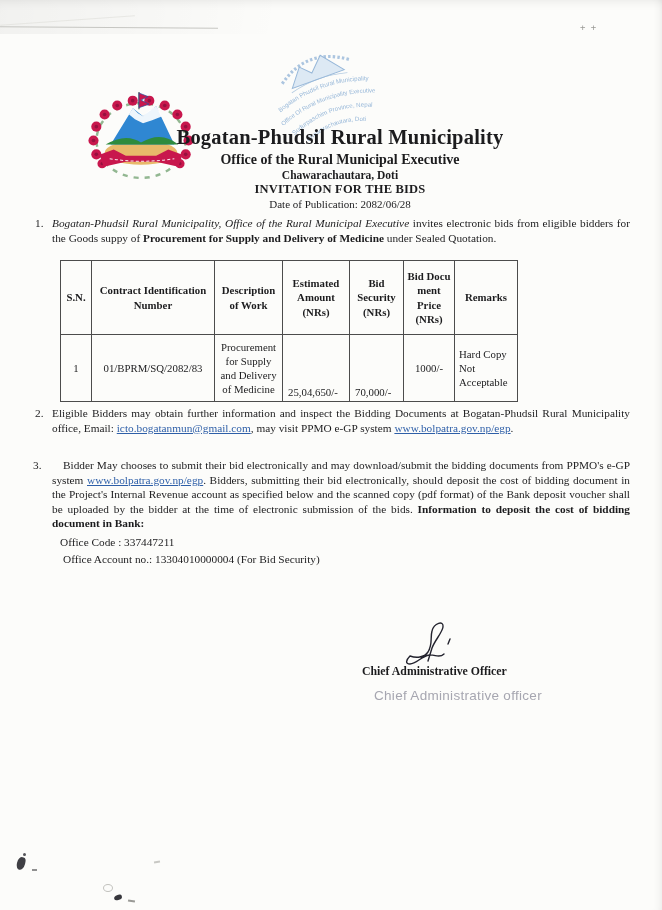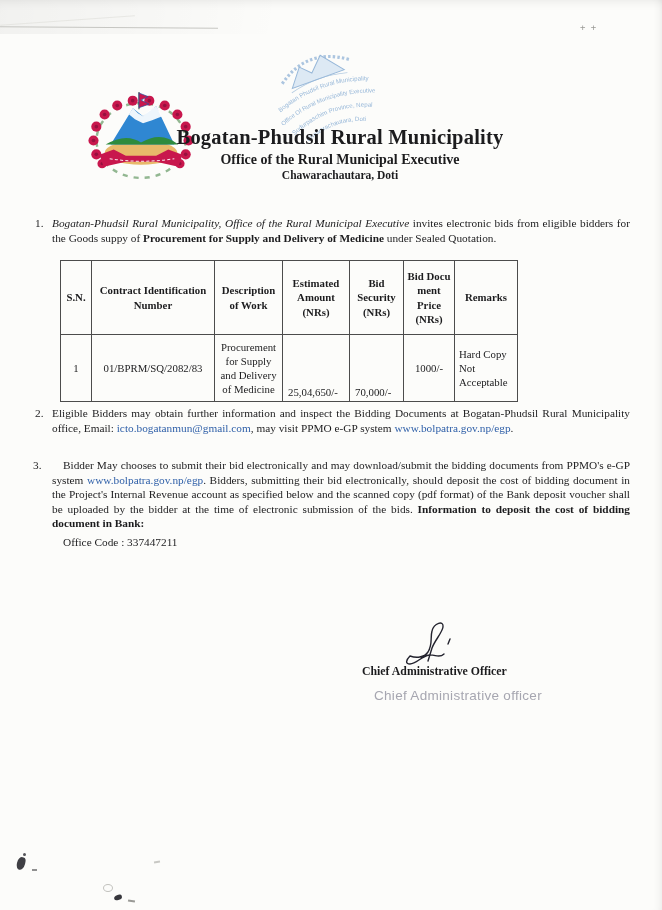--- a/index.html
+++ b/index.html
@@ -35,21 +35,21 @@
   .h-muni  { font-size:20.5px; font-weight:bold; letter-spacing:.2px; }
   .h-office{ font-size:14px; font-weight:bold; margin-top:3px; }
   .h-addr  { font-size:11.5px; font-weight:bold; margin-top:1px; }
   .h-invite{ font-size:12.5px; font-weight:bold; margin-top:1px; letter-spacing:.2px; }
   .h-date  { font-size:11px; margin-top:1px; }
   
   .para { position:absolute; left:52px; width:578px; font-size:11.3px; line-height:14.6px; text-align:justify; }
   .para .num { position:absolute; left:-17px; top:0; }
   .bi { font-weight:normal; font-style:italic; }
   .b  { font-weight:bold; }
-  .lnk { color:var(--link-blue); }
+  .lnk { color:var(--link-blue); text-decoration:underline; }
   #para3 .body3 { display:inline-block; text-indent:11px; text-align:justify; }
   
   .bid-table { position:absolute; left:60px; top:260px; border-collapse:collapse; table-layout:fixed; width:457px; font-size:10.8px; }
   .bid-table th, .bid-table td { border:1px solid #4c4c4c; padding:2px 3px; vertical-align:middle; text-align:center; line-height:1.3; }
   .bid-table th { font-weight:bold; height:74px; }
   .bid-table td { height:66px; }
   td.c-amount, td.c-security { vertical-align:bottom; text-align:left; padding:0 2px 2px 5px; }
   td.c-price { vertical-align:middle; }
   td.c-remarks { text-align:left; padding:12px 4px; }
   
@@ -138,20 +138,22 @@
     <line x1="53" y1="0" x2="53" y2="17" stroke="#333" stroke-width="1"></line>
     <path d="M 53,1 L 62,4.5 L 55,8 L 63,12 L 53,15.5 Z" class="f-red" stroke="#2753a0" stroke-width=".7"></path>
     <path d="M 14,62 L 28,57 L 40,63 L 70,63 L 82,57 L 96,62 L 92,74 L 70,69 L 40,69 L 18,74 Z" class="f-red"></path>
     <path d="M 24,66 Q 55,71 88,66" fill="none" stroke="#fff" stroke-width="1" stroke-dasharray="3 2.2" opacity=".9"></path>
   </svg>
 
   <div class="header-text">
     <div class="h-muni">Bogatan-Phudsil Rural Municipality</div>
     <div class="h-office">Office of the Rural Municipal Executive</div>
     <div class="h-addr">Chawarachautara, Doti</div>
+    <div class="h-invite">INVITATION FOR THE BIDS</div>
+    <div class="h-date">Date of Publication: 2082/06/28</div>
   </div>
 
   <div class="para" style="top:216px;" id="para1">
     <span class="num">1.</span>
     <span class="bi">Bogatan-Phudsil Rural Municipality, Office of the Rural Municipal Executive</span><span> invites electronic bids from eligible bidders for the Goods suppy of </span><span class="b">Procurement for Supply and Delivery of Medicine</span><span> under Sealed Quotation.</span>
   </div>
 
   <table class="bid-table">
     <colgroup>
       <col style="width:31px">
@@ -189,20 +191,21 @@
     <span>Eligible Bidders may obtain further information and inspect the Bidding Documents at Bogatan-Phudsil Rural Municipality office, Email: </span><span class="lnk">icto.bogatanmun@gmail.com</span><span>, may visit PPMO e-GP system </span><span class="lnk">www.bolpatra.gov.np/egp</span><span>.</span>
   </div>
 
   <div class="para" style="top:458px;" id="para3">
     <span class="num" style="left:-19px;">3.</span>
     <span class="body3"><span>Bidder May chooses to submit their bid electronically and may download/submit the bidding documents from PPMO's e-GP system </span><span class="lnk">www.bolpatra.gov.np/egp</span><span>. Bidders, submitting their bid electronically, should deposit the cost of bidding document in the Project's Internal Revenue account as specified below and the scanned copy (pdf format) of the Bank deposit voucher shall be uploaded by the bidder at the time of electronic submission of the bids. </span><span class="b">Information to deposit the cost of bidding document in Bank:</span></span>
   </div>
 
   <div class="bank">
     <div>Office Code : 337447211</div>
+    <div>Office Account no.: 13304010000004 (For Bid Security)</div>
   </div>
 
   <svg class="sig-svg" width="80" height="52" viewBox="0 0 80 52">
     <path d="M 8,38 C 14,40 22,40 26,34 C 31,26 28,20 30,13 C 32,5 42,2 41,9 C 40,15 33,22 30,30 L 26,43 M 8,38 C 4,42 3,46 8,46 C 14,46 20,38 27,37 C 33,36 37,41 42,36 M 46,26 L 48,21" fill="none" stroke="#23232e" stroke-width="1.4" stroke-linecap="round"></path>
   </svg>
   <div class="sig-title">Chief Administrative Officer</div>
   <div class="sig-stamp">Chief Administrative officer</div>
 
 </div>
 

